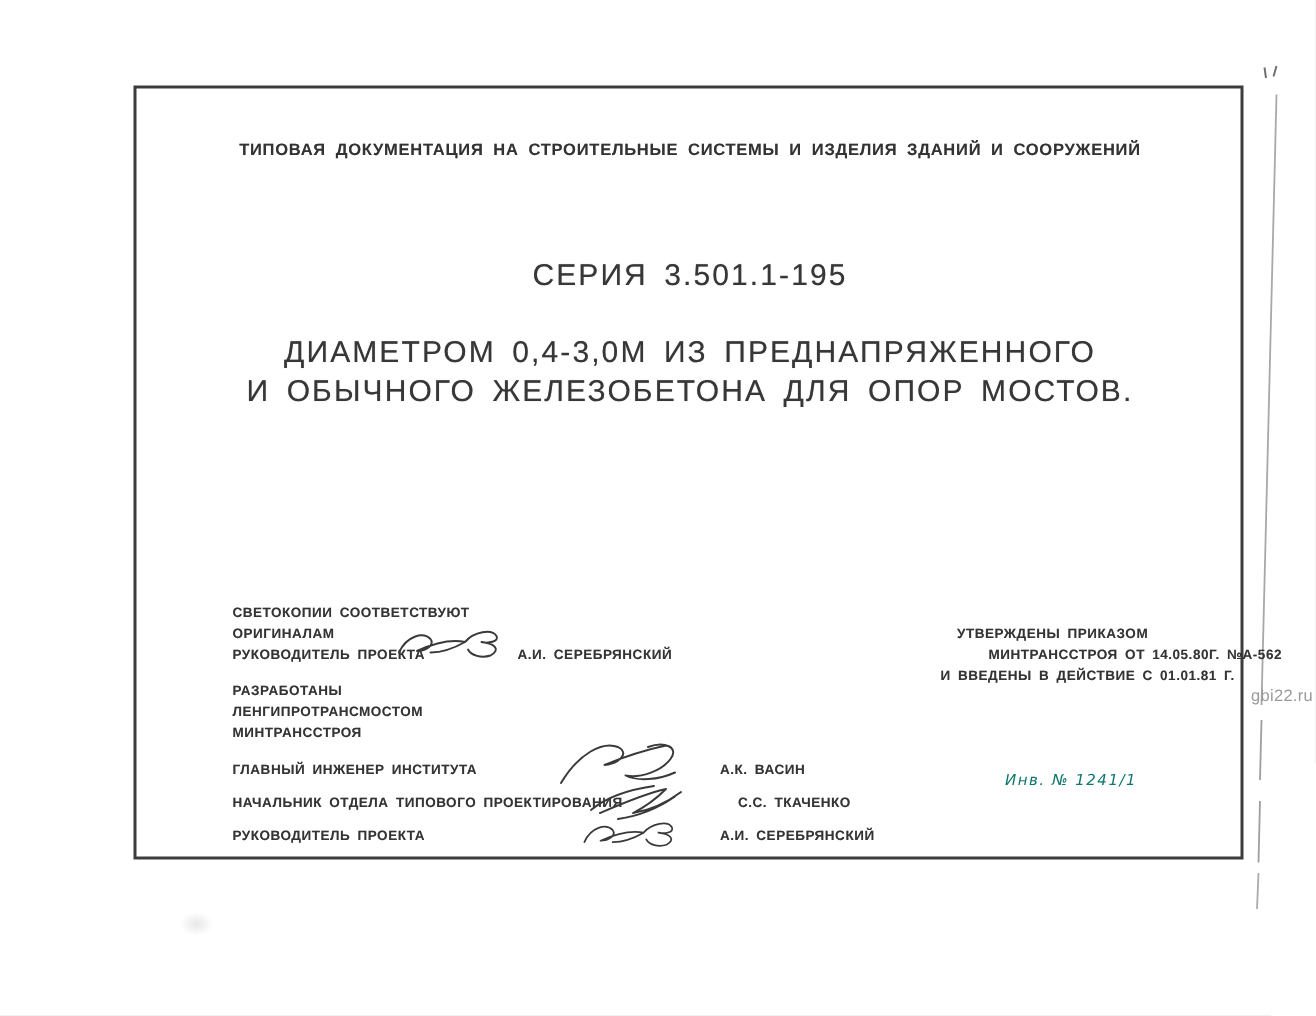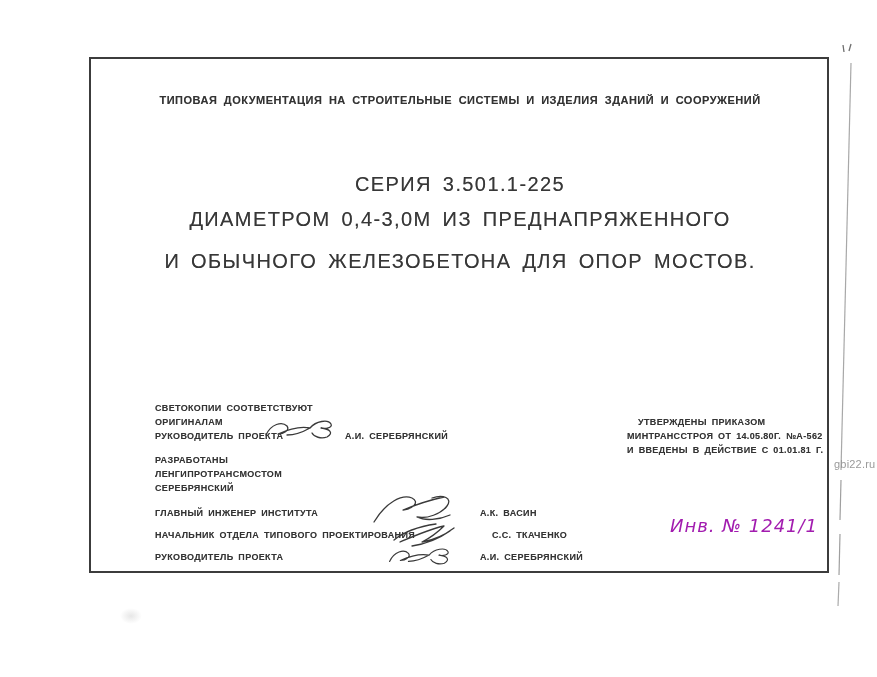--- a/index.html
+++ b/index.html
@@ -29,31 +29,31 @@
   
   .title-line{
     left:89px; width:742px; text-align:center;
     font-size:20px; letter-spacing:1.4px; word-spacing:4px;
     color:#373737; font-weight:normal;
     text-shadow:0 0 0.5px rgba(40,40,40,.55);
     white-space:nowrap;
   }
   .t-series{top:173px;}
   .t-l0{top:198px;}
-  .t-l1{top:208px;}
+  .t-l1{top:224px;}
   .t-l2{top:250px;}
   .t-issue{top:281px;}
   
   .small{
     font-size:9px; font-weight:bold; letter-spacing:0.35px; word-spacing:2px;
     color:#343434; white-space:nowrap; text-shadow:0 0 0.3px rgba(0,0,0,.3);
   }
   .sig{stroke:#3a3a3a; stroke-width:1.3; fill:none; stroke-linecap:round; stroke-linejoin:round;}
   .inv{
-    font-size:18px; font-style:italic; letter-spacing:1px; color:#a21caf;
+    font-size:10px; font-style:italic; letter-spacing:1px; color:#0f766e;
     font-family:"DejaVu Sans","Liberation Sans",sans-serif; white-space:nowrap;
   }
   .watermark{
     font-size:11px; color:var(--watermark); letter-spacing:0.2px; white-space:nowrap;
   }
   .smudge{
     left:120px; top:608px; width:22px; height:16px; border-radius:50%;
     background:radial-gradient(ellipse at center, rgba(120,120,120,.18), rgba(120,120,120,0) 70%);
   }
 </style>
@@ -70,55 +70,55 @@
     <line x1="843" y1="45" x2="844" y2="52" stroke="#6f6f6f" stroke-width="1.3"></line>
     <line x1="851" y1="44" x2="849" y2="51" stroke="#6f6f6f" stroke-width="1.3"></line>
   </svg>
 
   <div class="abs frame"></div>
 
   <div class="abs smudge"></div>
 
   <div class="abs doc-header">ТИПОВАЯ ДОКУМЕНТАЦИЯ НА СТРОИТЕЛЬНЫЕ СИСТЕМЫ И ИЗДЕЛИЯ ЗДАНИЙ И СООРУЖЕНИЙ</div>
 
-  <div class="abs title-line t-series">СЕРИЯ 3.501.1-225</div>
+  <div class="abs title-line t-series">СЕРИЯ 3.501.1-195</div>
   <div class="abs title-line t-l1">ДИАМЕТРОМ 0,4-3,0М ИЗ ПРЕДНАПРЯЖЕННОГО</div>
   <div class="abs title-line t-l2">И ОБЫЧНОГО ЖЕЛЕЗОБЕТОНА ДЛЯ ОПОР МОСТОВ.</div>
 
   <div class="abs small" style="left:155px;top:403px;">СВЕТОКОПИИ СООТВЕТСТВУЮТ</div>
   <div class="abs small" style="left:155px;top:417px;">ОРИГИНАЛАМ</div>
   <div class="abs small" style="left:155px;top:431px;">РУКОВОДИТЕЛЬ ПРОЕКТА</div>
   <svg class="abs" style="left:262px;top:416px;" width="78" height="26" viewBox="0 0 78 26">
     <path class="sig" d="M4,19 C9,8 20,5 25,10 C28,14 22,18 16,18 C27,13 38,10 48,12 C41,16 32,19 25,19 M48,12 C54,5 66,3 69,8 C71,12 63,13 59,12 C68,13 72,17 65,21 C59,23 52,21 50,17"></path>
   </svg>
   <div class="abs small" style="left:345px;top:431px;">А.И. СЕРЕБРЯНСКИЙ</div>
 
   <div class="abs small" style="left:155px;top:455px;">РАЗРАБОТАНЫ</div>
   <div class="abs small" style="left:155px;top:469px;">ЛЕНГИПРОТРАНСМОСТОМ</div>
-  <div class="abs small" style="left:155px;top:483px;">СЕРЕБРЯНСКИЙ</div>
+  <div class="abs small" style="left:155px;top:483px;">МИНТРАНССТРОЯ</div>
 
   <div class="abs small" style="left:155px;top:508px;">ГЛАВНЫЙ ИНЖЕНЕР ИНСТИТУТА</div>
   <svg class="abs" style="left:368px;top:492px;" width="92" height="36" viewBox="0 0 92 36">
     <path class="sig" d="M6,30 C18,10 34,2 44,6 C52,10 45,17 35,18 C47,13 62,8 76,5 M64,6 C75,2 85,6 79,14 C73,22 59,27 49,25 C57,29 71,28 82,23"></path>
   </svg>
   <div class="abs small" style="left:480px;top:508px;">А.К. ВАСИН</div>
 
   <div class="abs small" style="left:155px;top:530px;text-align:right;">НАЧАЛЬНИК ОТДЕЛА ТИПОВОГО ПРОЕКТИРОВАНИЯ</div>
   <svg class="abs" style="left:384px;top:518px;" width="76" height="30" viewBox="0 0 76 30">
     <path class="sig" d="M10,22 C22,12 38,8 52,6 M16,24 C30,18 46,11 60,8 C54,14 46,20 38,24 C50,22 62,16 70,10 M28,28 C42,26 56,20 66,13"></path>
   </svg>
   <div class="abs small" style="left:480px;top:530px;margin-left:12px;">С.С. ТКАЧЕНКО</div>
 
   <div class="abs small" style="left:155px;top:552px;">РУКОВОДИТЕЛЬ ПРОЕКТА</div>
   <svg class="abs" style="left:386px;top:544px;" width="70" height="24" viewBox="0 0 78 26">
     <path class="sig" d="M4,19 C9,8 20,5 25,10 C28,14 22,18 16,18 C27,13 38,10 48,12 C41,16 32,19 25,19 M48,12 C54,5 66,3 69,8 C71,12 63,13 59,12 C68,13 72,17 65,21 C59,23 52,21 50,17"></path>
   </svg>
   <div class="abs small" style="left:480px;top:552px;">А.И. СЕРЕБРЯНСКИЙ</div>
 
   <div class="abs small" style="left:638px;top:417px;">УТВЕРЖДЕНЫ ПРИКАЗОМ</div>
-  <div class="abs small" style="left:627px;top:431px;">МИНТРАНССТРОЯ ОТ 14.05.80Г. №А-562</div>
+  <div class="abs small" style="left:659px;top:431px;">МИНТРАНССТРОЯ ОТ 14.05.80Г. №А-562</div>
   <div class="abs small" style="left:627px;top:445px;">И ВВЕДЕНЫ В ДЕЙСТВИЕ С 01.01.81 Г.</div>
 
   <div class="abs inv" style="left:670px;top:515px;">Инв. № 1241/1</div>
 
   <div class="abs watermark" style="left:834px;top:458px;">gbi22.ru</div>
 
 </div>
 
 </body></html>

